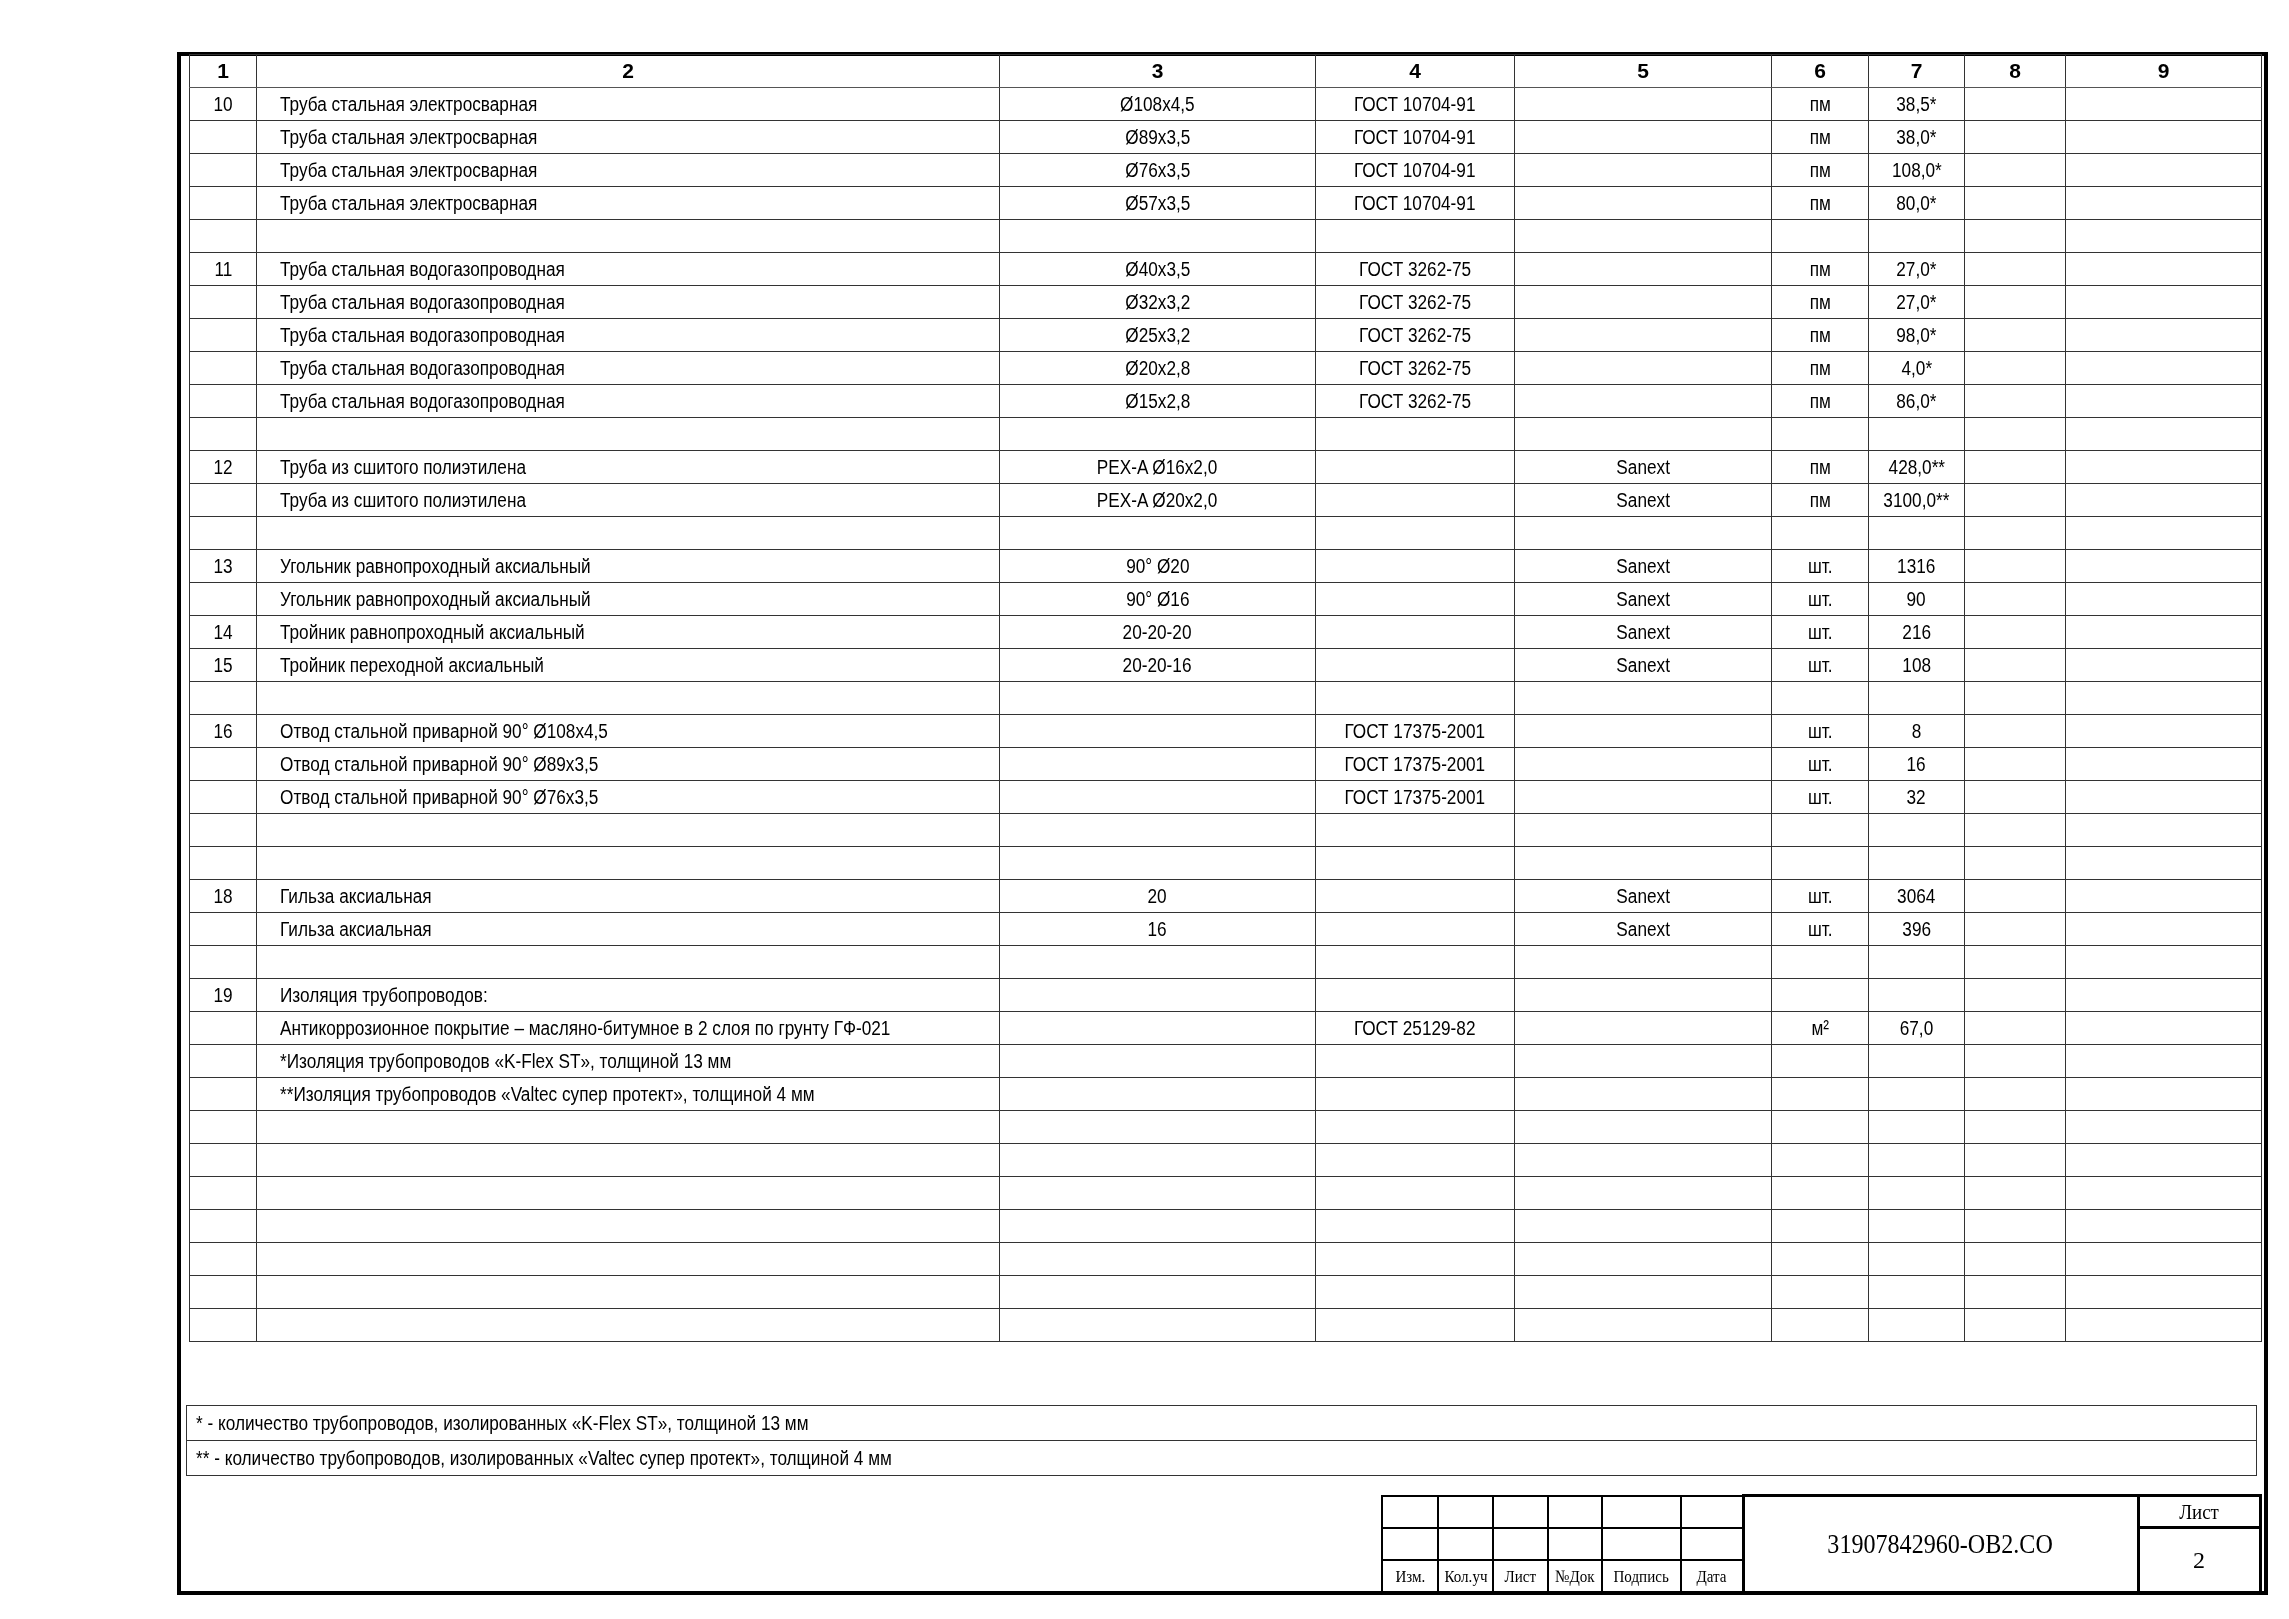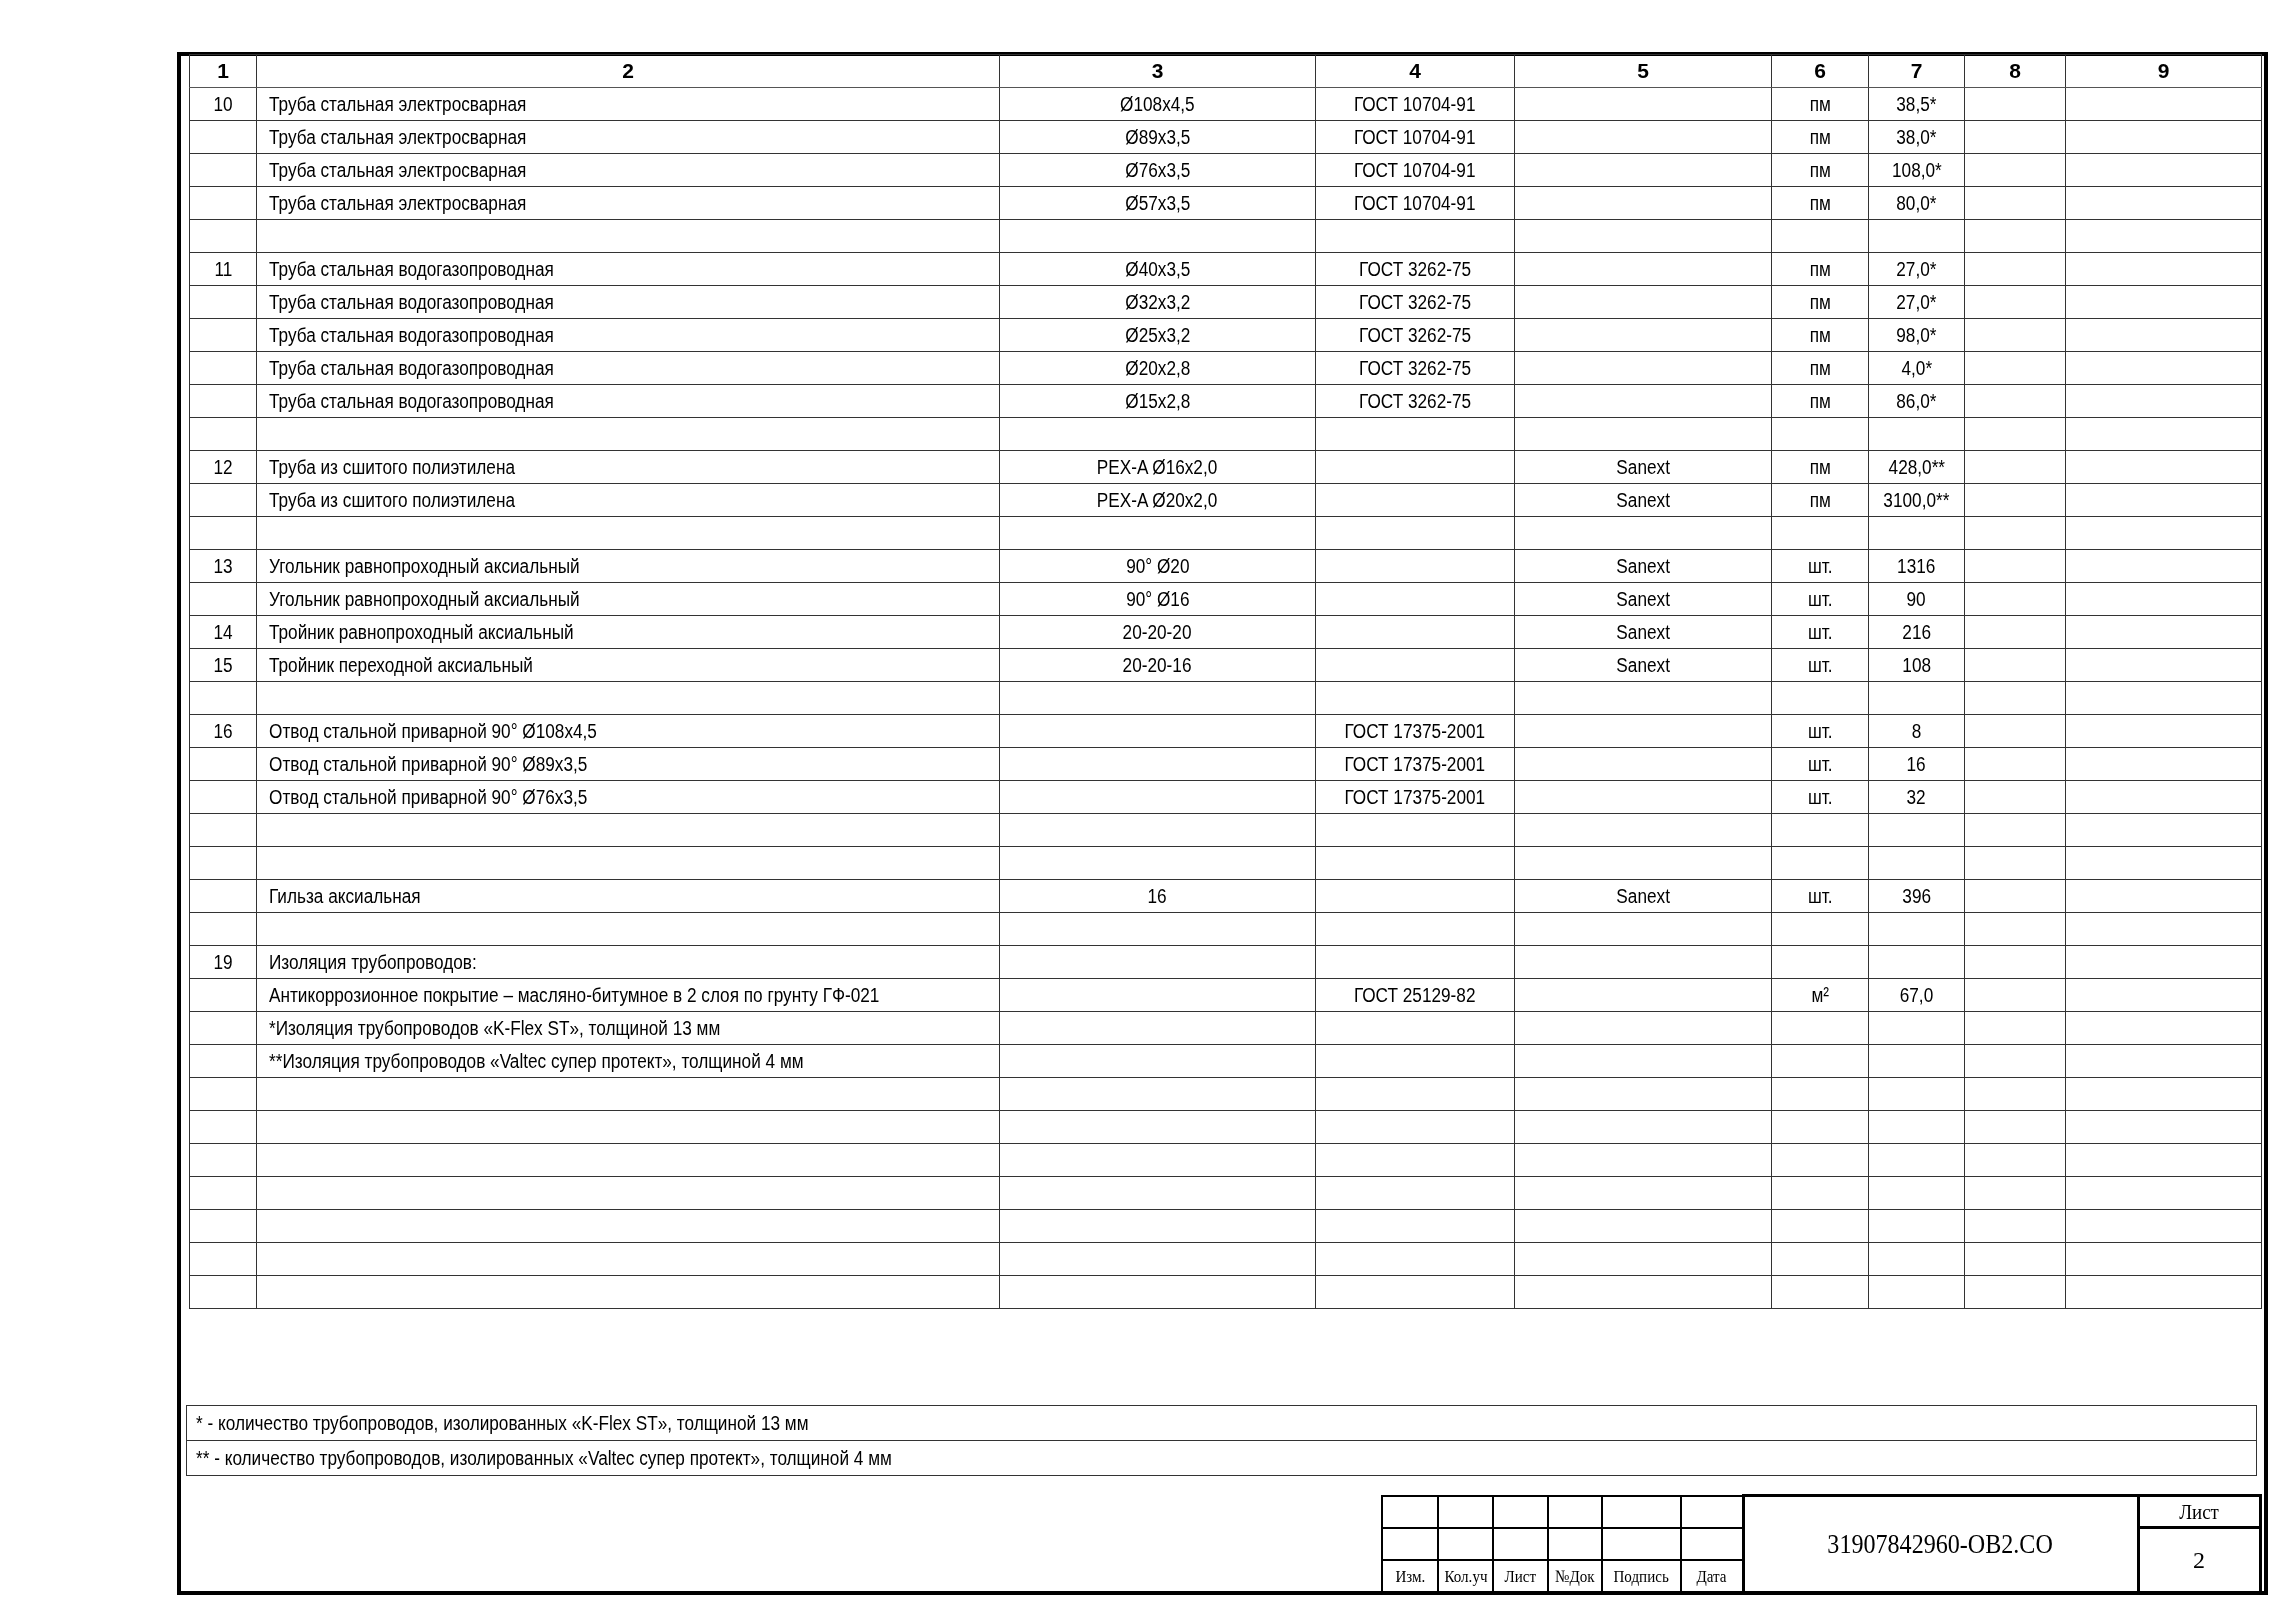--- a/index.html
+++ b/index.html
@@ -2,21 +2,21 @@
 <html style="font-size:14.8px"><head>
 <meta charset="utf-8">
 <style>
   html,body{margin:0;padding:0;background:#fff;}
   body{width:2290px;height:1620px;position:relative;overflow:hidden;font-family:"Liberation Sans",sans-serif;color:#000;}
   .frame{position:absolute;left:177px;top:52px;width:2083px;height:1535px;border:4.6px solid #000;box-sizing:content-box;}
   table.spec{position:absolute;left:189px;top:54px;border-collapse:collapse;table-layout:fixed;}
   table.spec td{border:1.4px solid #333;height:32px;padding:0;font-size:20px;line-height:20px;white-space:nowrap;overflow:hidden;transform-origin:left center;}
   table.spec tr.hdr td{font-weight:bold;text-align:center;font-size:21px;border-bottom:1.8px solid #555;}
   table.spec td.c{text-align:center;}
-  table.spec td.l{padding-left:12px;text-align:left;}
+  table.spec td.l{padding-left:23px;text-align:left;}
   .cond{display:inline-block;transform:scaleX(0.86);transform-origin:left center;}
   td.c .cond{transform-origin:center center;}
   table.notes{position:absolute;left:186px;top:1405px;width:2071px;border-collapse:collapse;}
   table.notes td{border:1.4px solid #333;height:32px;font-size:20px;padding-left:9.2px;white-space:nowrap;}
   .tb{position:absolute;left:1381px;top:1494px;border-collapse:collapse;table-layout:fixed;}
   .tb td{border:3.7px solid #000;padding:0;text-align:center;vertical-align:middle;font-size:17.5px;white-space:nowrap;overflow:hidden;font-family:Liberation Serif, serif;}
   .tb td.small{border-width:2.8px;}
   .tb td.doc{font-size:28px;border-width:3.7px;}
   .tb td.sheetlbl{font-size:22px;}
   .tb td.sheetnum{font-size:24px;}
@@ -308,20 +308,31 @@
         <td class="l"><span class="cond"></span></td>
         <td class="c"><span class="cond"></span></td>
         <td class="c"><span class="cond"></span></td>
         <td class="c"><span class="cond"></span></td>
         <td class="c"><span class="cond"></span></td>
         <td class="c"><span class="cond"></span></td>
         <td class="c"><span class="cond"></span></td>
         <td class="c"><span class="cond"></span></td>
       </tr>
       <tr>
+        <td class="c"><span class="cond">18</span></td>
+        <td class="l"><span class="cond">Гильза аксиальная</span></td>
+        <td class="c"><span class="cond">20</span></td>
+        <td class="c"><span class="cond"></span></td>
+        <td class="c"><span class="cond">Sanext</span></td>
+        <td class="c"><span class="cond">шт.</span></td>
+        <td class="c"><span class="cond">3064</span></td>
+        <td class="c"><span class="cond"></span></td>
+        <td class="c"><span class="cond"></span></td>
+      </tr>
+      <tr>
         <td class="c"><span class="cond"></span></td>
         <td class="l"><span class="cond">Гильза аксиальная</span></td>
         <td class="c"><span class="cond">16</span></td>
         <td class="c"><span class="cond"></span></td>
         <td class="c"><span class="cond">Sanext</span></td>
         <td class="c"><span class="cond">шт.</span></td>
         <td class="c"><span class="cond">396</span></td>
         <td class="c"><span class="cond"></span></td>
         <td class="c"><span class="cond"></span></td>
       </tr>

